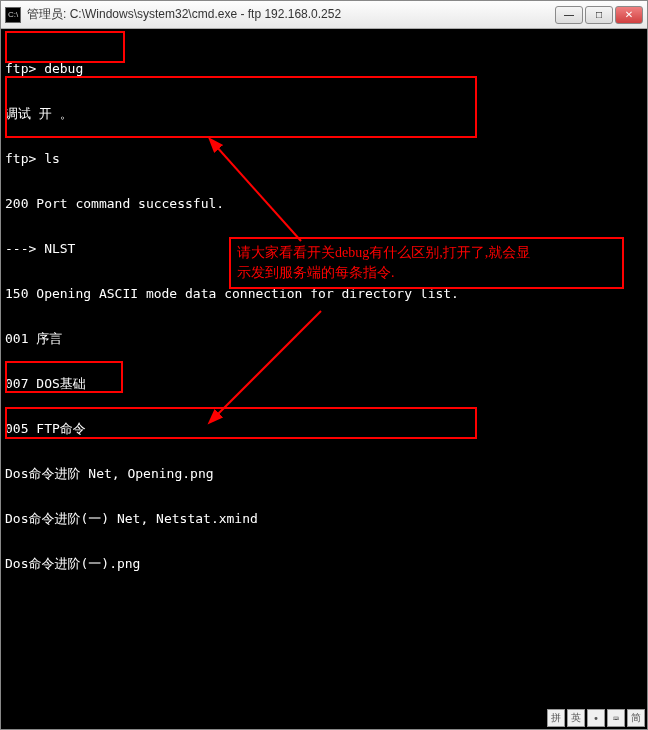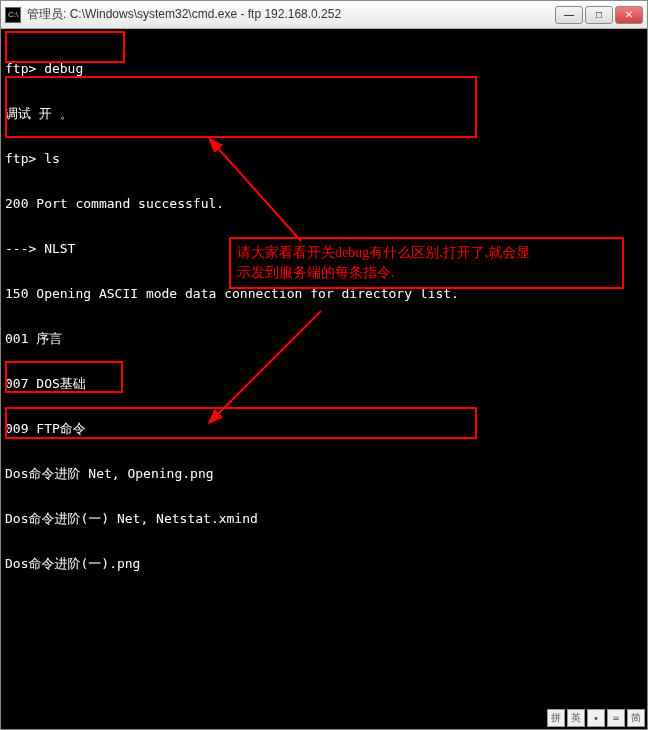--- a/index.html
+++ b/index.html
@@ -37,21 +37,21 @@
 
   <div class="terminal">
     <div class="line">ftp&gt; debug</div>
     <div class="line">调试 开 。</div>
     <div class="line">ftp&gt; ls</div>
     <div class="line">200 Port command successful.</div>
     <div class="line">---&gt; NLST</div>
     <div class="line">150 Opening ASCII mode data connection for directory list.</div>
     <div class="line">001 序言</div>
     <div class="line">007 DOS基础</div>
-    <div class="line">009 FTP命令</div>
+    <div class="line">005 FTP命令</div>
     <div class="line">Dos命令进阶 Net, Opening.png</div>
     <div class="line">Dos命令进阶(一) Net, Netstat.xmind</div>
     <div class="line">Dos命令进阶(一).png</div>
     
     
     
     
     
     
     

